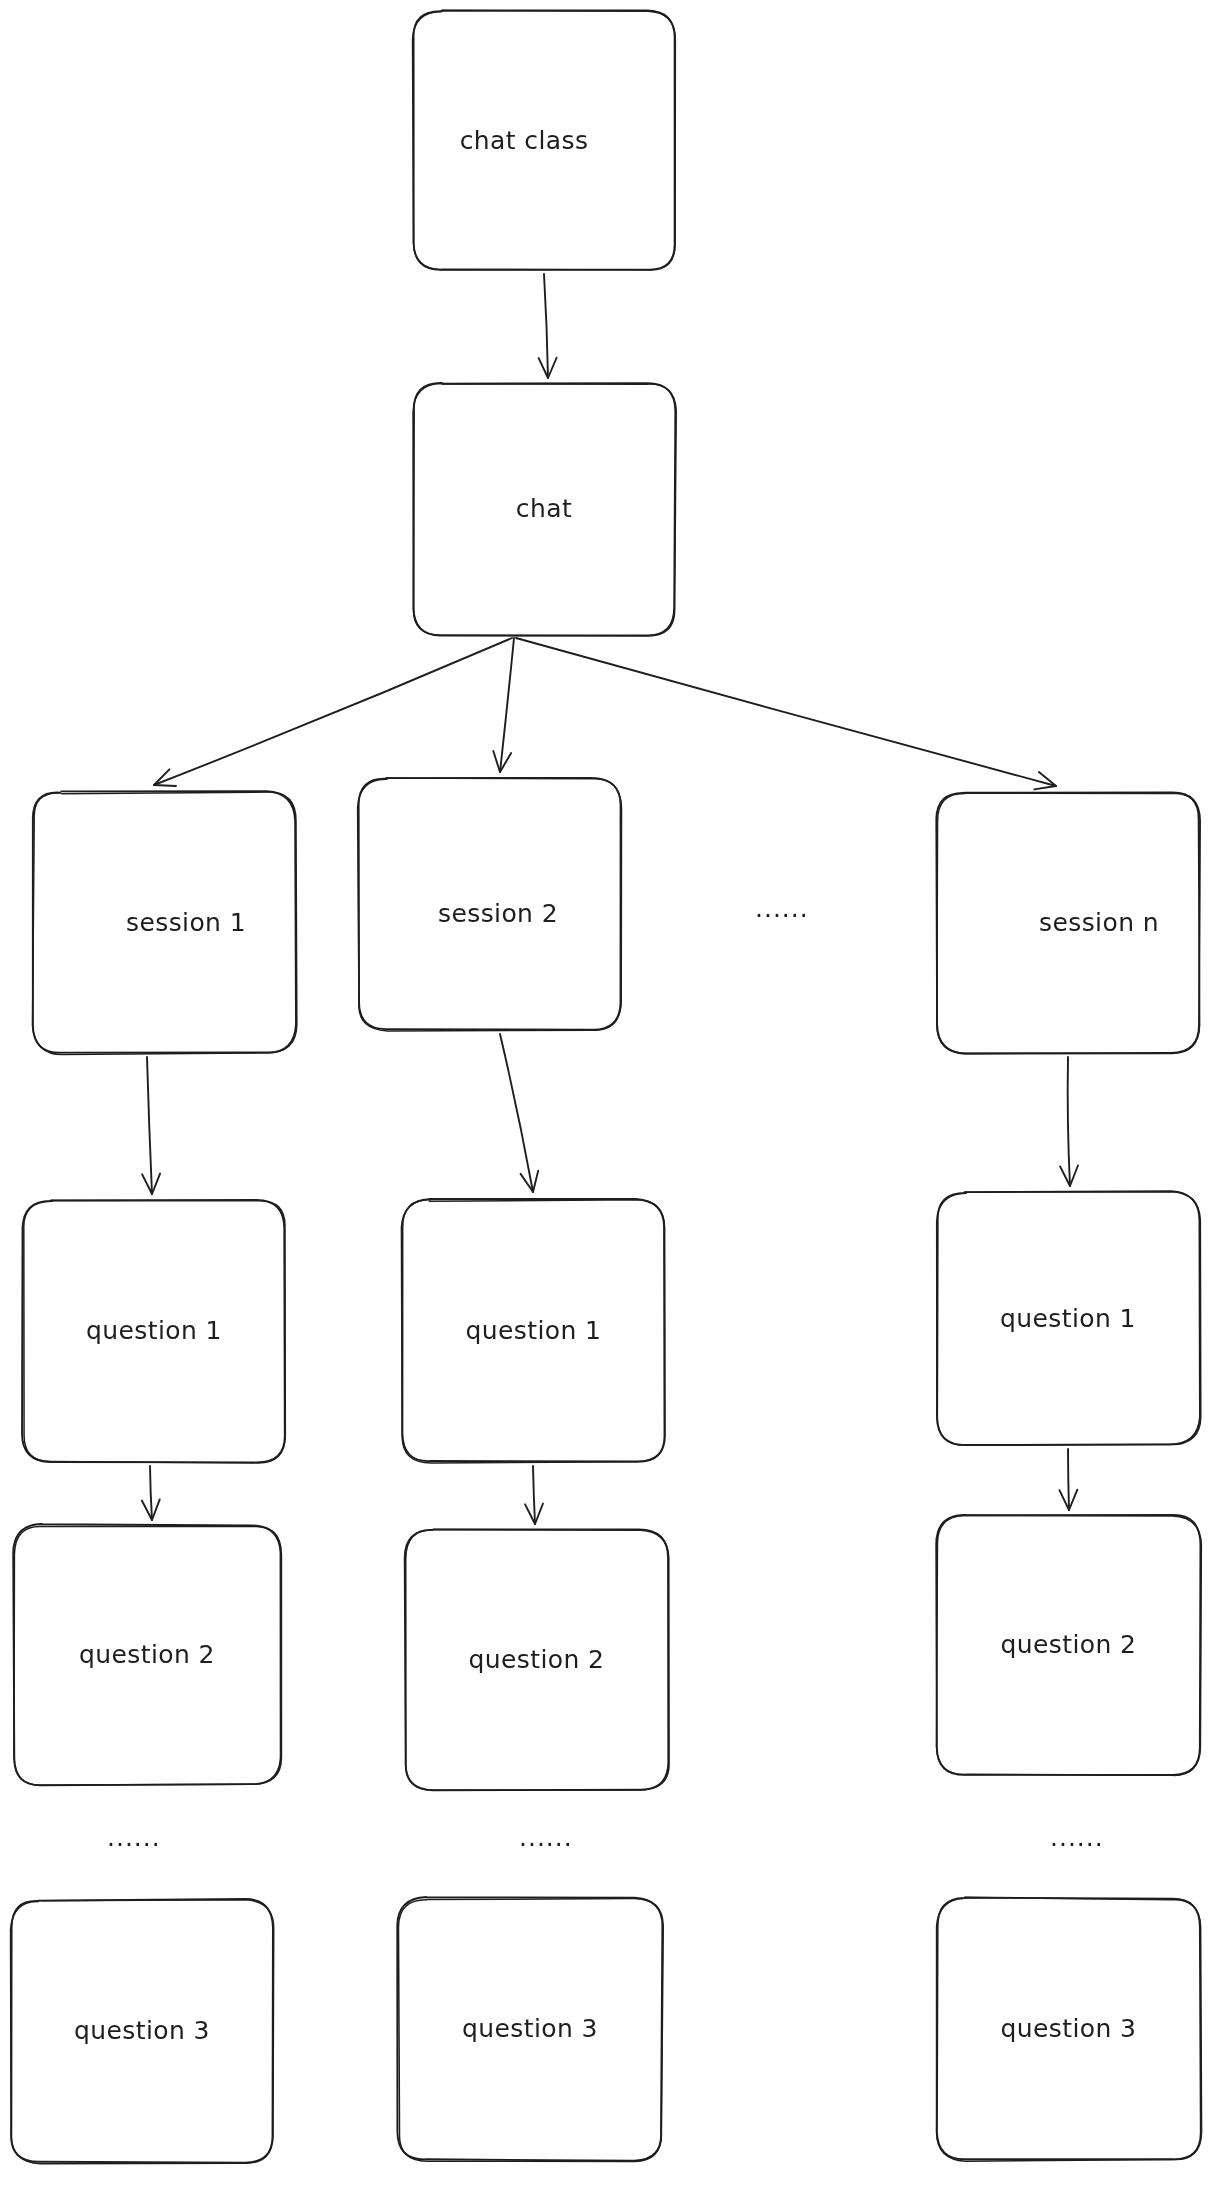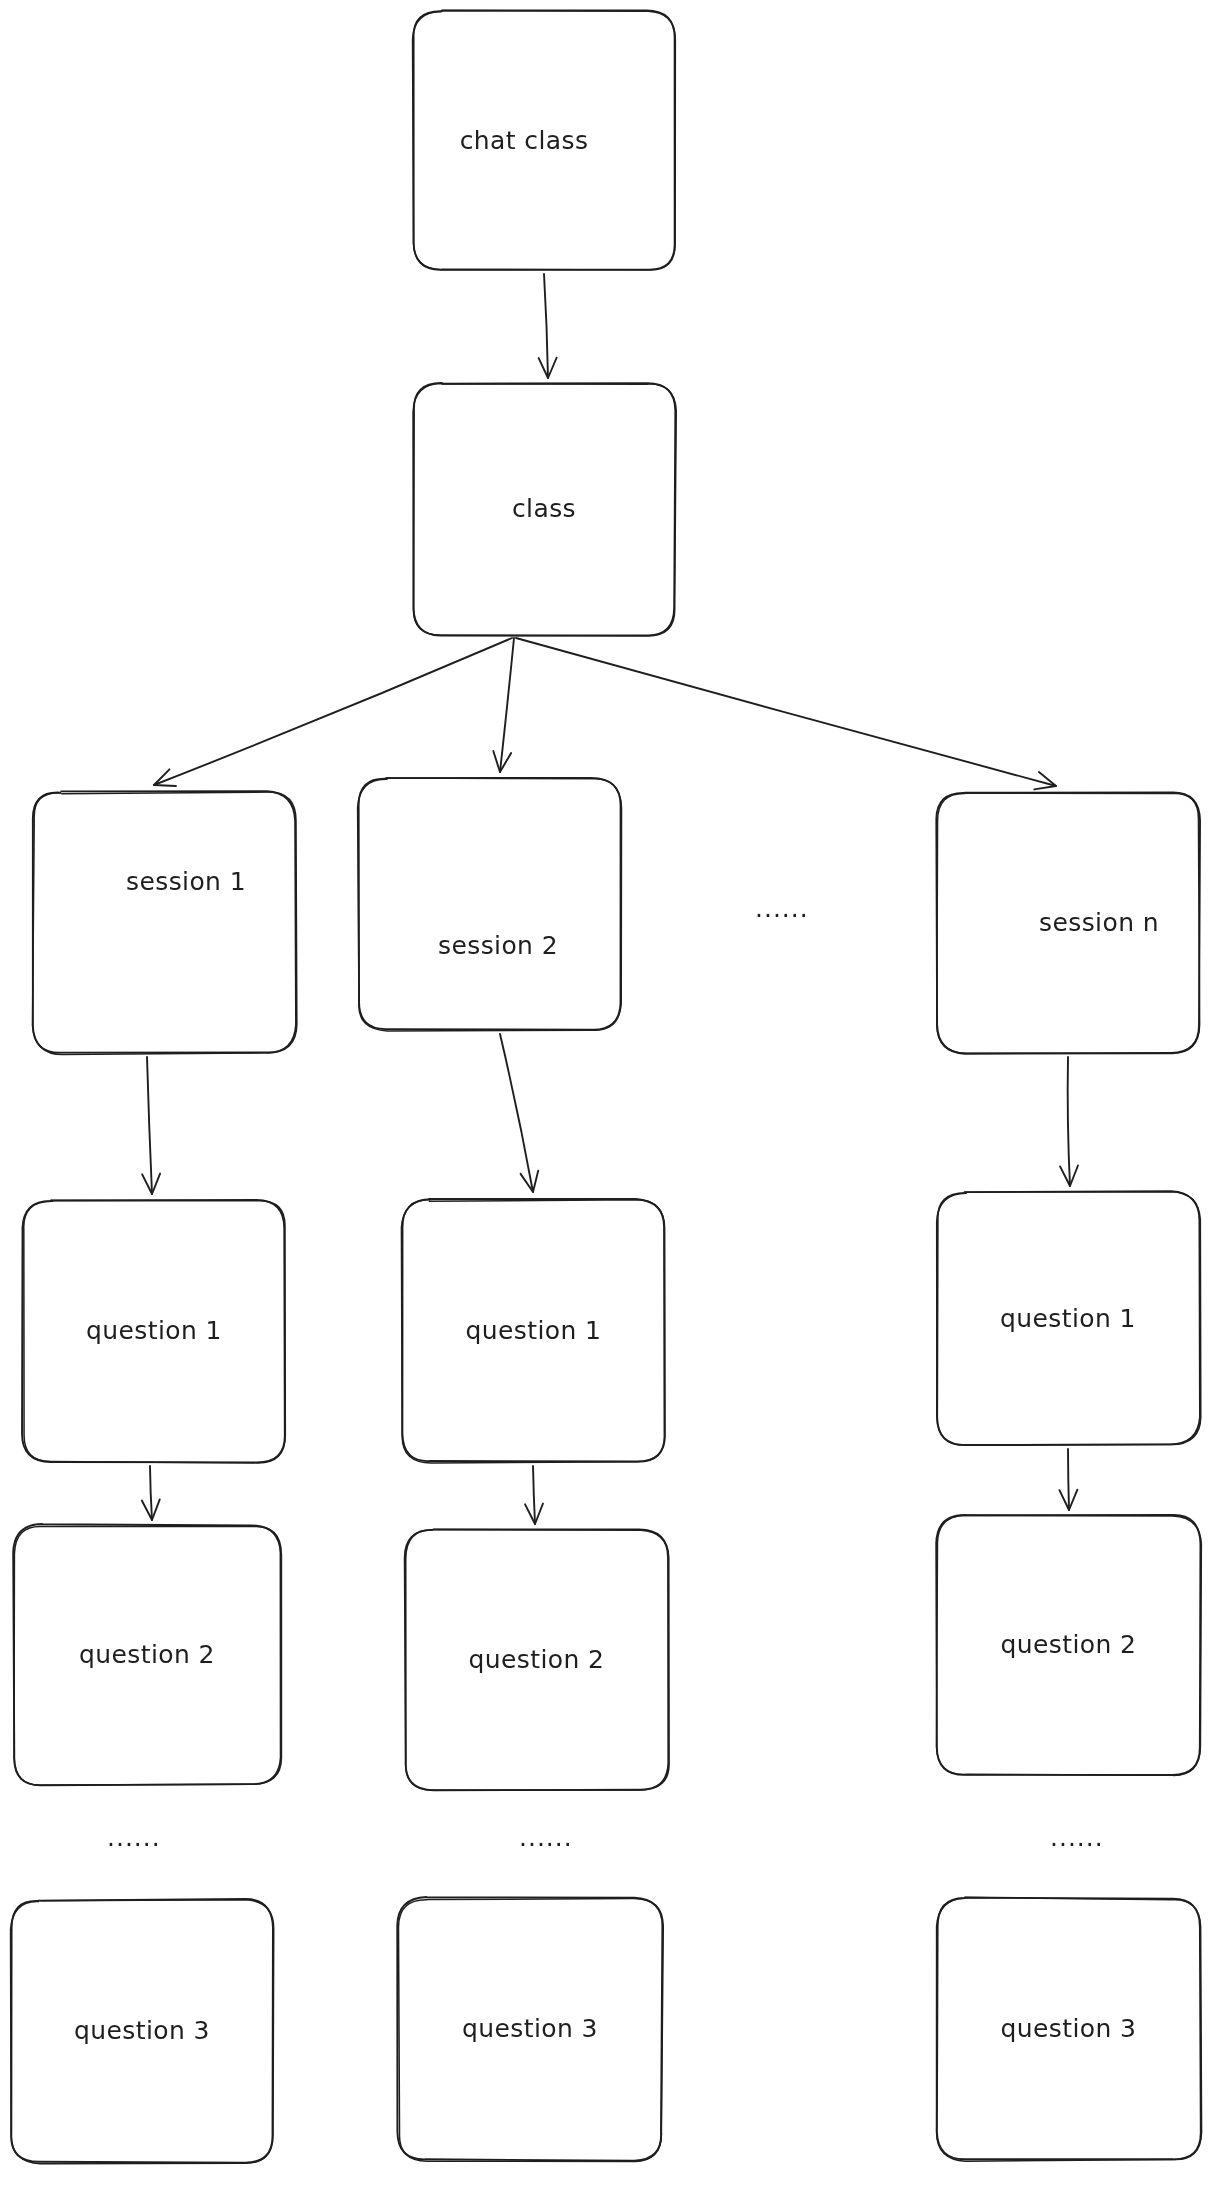--- a/index.html
+++ b/index.html
@@ -102,26 +102,26 @@
       <path d="M 533 1466 Q 533.6255621141976 1495.0129116512346 535 1524" fill="none" stroke="#1e1e1e" stroke-width="1.9" stroke-linecap="round" stroke-linejoin="round"></path>
       <path d="M 525.0879251721638 1504.3594609898971 L 535 1524 L 543.0092507718543 1503.5097120060857" fill="none" stroke="#1e1e1e" stroke-width="1.9" stroke-linecap="round" stroke-linejoin="round"></path>
       <path d="M 1068 1449 Q 1068.07319219393 1479.5069968492799 1069 1510" fill="none" stroke="#1e1e1e" stroke-width="1.9" stroke-linecap="round" stroke-linejoin="round"></path>
       <path d="M 1059.4231369345157 1490.1938470715547 L 1069 1510 L 1077.356315426874 1489.648784004719" fill="none" stroke="#1e1e1e" stroke-width="1.9" stroke-linecap="round" stroke-linejoin="round"></path>
     </svg>
   <div id="nodes-layer">
       <div class="node" style="left: 413px; top: 11px; width: 222px; height: 259px;">
         <span>chat class</span>
       </div>
       <div class="node" style="left: 413px; top: 383px; width: 262px; height: 252px;">
-        <span>class</span>
+        <span>chat</span>
       </div>
-      <div class="node" style="left: 33px; top: 751px; width: 262px; height: 261px; padding-left: 44px;">
+      <div class="node" style="left: 33px; top: 792px; width: 262px; height: 261px; padding-left: 44px;">
         <span>session 1</span>
       </div>
-      <div class="node" style="left: 358px; top: 820px; width: 280px; height: 252px;">
+      <div class="node" style="left: 358px; top: 788px; width: 280px; height: 252px;">
         <span>session 2</span>
       </div>
       <div class="node" style="left: 968px; top: 792px; width: 262px; height: 261px;">
         <span>session n</span>
       </div>
       <div class="node" style="left: 23px; top: 1200px; width: 262px; height: 262px;">
         <span>question 1</span>
       </div>
       <div class="node" style="left: 402px; top: 1200px; width: 263px; height: 262px;">
         <span>question 1</span>

